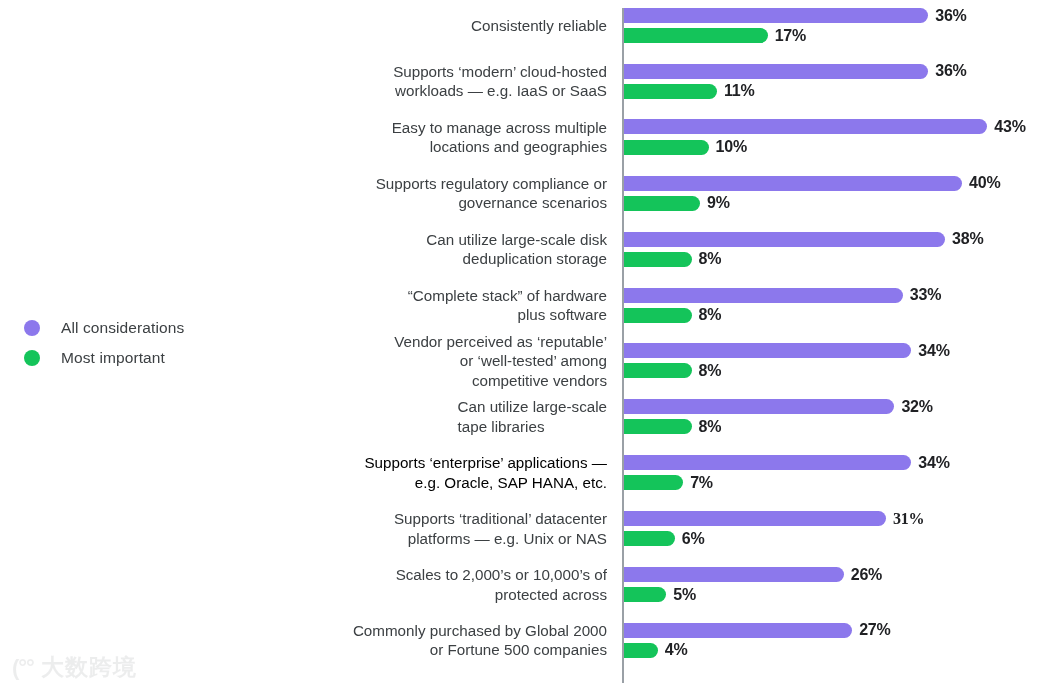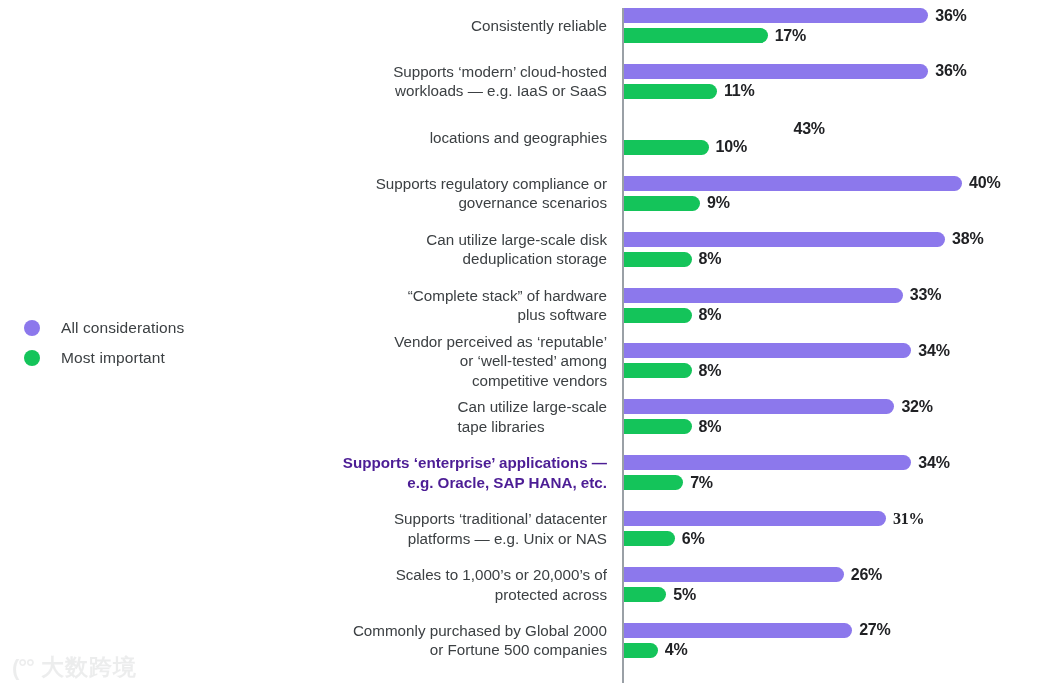--- a/index.html
+++ b/index.html
@@ -162,25 +162,26 @@
           </div>
           <div class="bar-row" style="top: 20px; height: 15px;">
             <div class="bar" style="width: 92.95px; background: rgb(20, 196, 90);"></div>
             <span class="bar-value">11%</span>
           </div>
         </div>
       </div>
       <div class="group" style="top: 119.8px; height: 35px;">
         <div class="cat-label-wrap">
           <div style="text-align: right; font-size: 15.2px; font-weight: 500; line-height: 19.5px; color: rgb(60, 64, 67);">
+            <div>Easy to manage across multiple</div>
             <div>locations and geographies</div>
           </div>
         </div>
         <div class="bars" style="height: 35px;">
-          <div class="bar-row" style="top: 0px; height: 14px; flex-direction: column;">
+          <div class="bar-row" style="top: 0px; height: 14px;">
             <div class="bar" style="width: 363.35px; background: rgb(140, 120, 236);"></div>
             <span class="bar-value">43%</span>
           </div>
           <div class="bar-row" style="top: 20px; height: 15px;">
             <div class="bar" style="width: 84.5px; background: rgb(20, 196, 90);"></div>
             <span class="bar-value">10%</span>
           </div>
         </div>
       </div>
       <div class="group" style="top: 175.7px; height: 35px;">
@@ -269,21 +270,21 @@
             <span class="bar-value">32%</span>
           </div>
           <div class="bar-row" style="top: 20px; height: 15px;">
             <div class="bar" style="width: 67.6px; background: rgb(20, 196, 90);"></div>
             <span class="bar-value">8%</span>
           </div>
         </div>
       </div>
       <div class="group" style="top: 455.2px; height: 35px;">
         <div class="cat-label-wrap">
-          <div style="text-align: right; font-size: 15.2px; font-weight: 700; line-height: 19.5px; color: #4c1d95;">
+          <div style="text-align: right; font-size: 15.2px; font-weight: 400; line-height: 19.5px; color: #000000;">
             <div>Supports ‘enterprise’ applications —</div>
             <div>e.g. Oracle, SAP HANA, etc.</div>
           </div>
         </div>
         <div class="bars" style="height: 35px;">
           <div class="bar-row" style="top: 0px; height: 15px;">
             <div class="bar" style="width: 287.3px; background: rgb(140, 120, 236);"></div>
             <span class="bar-value">34%</span>
           </div>
           <div class="bar-row" style="top: 20px; height: 15px;">
@@ -306,21 +307,21 @@
           </div>
           <div class="bar-row" style="top: 20px; height: 15px;">
             <div class="bar" style="width: 50.7px; background: rgb(20, 196, 90);"></div>
             <span class="bar-value">6%</span>
           </div>
         </div>
       </div>
       <div class="group" style="top: 567px; height: 35px;">
         <div class="cat-label-wrap">
           <div style="text-align: right; font-size: 15.2px; font-weight: 500; line-height: 19.5px; color: rgb(60, 64, 67);">
-            <div>Scales to 1,000’s or 20,000’s of</div>
+            <div>Scales to 2,000’s or 10,000’s of</div>
             <div>protected across</div>
           </div>
         </div>
         <div class="bars" style="height: 35px;">
           <div class="bar-row" style="top: 0px; height: 15px;">
             <div class="bar" style="width: 219.7px; background: rgb(140, 120, 236);"></div>
             <span class="bar-value">26%</span>
           </div>
           <div class="bar-row" style="top: 20px; height: 15px;">
             <div class="bar" style="width: 42.25px; background: rgb(20, 196, 90);"></div>

